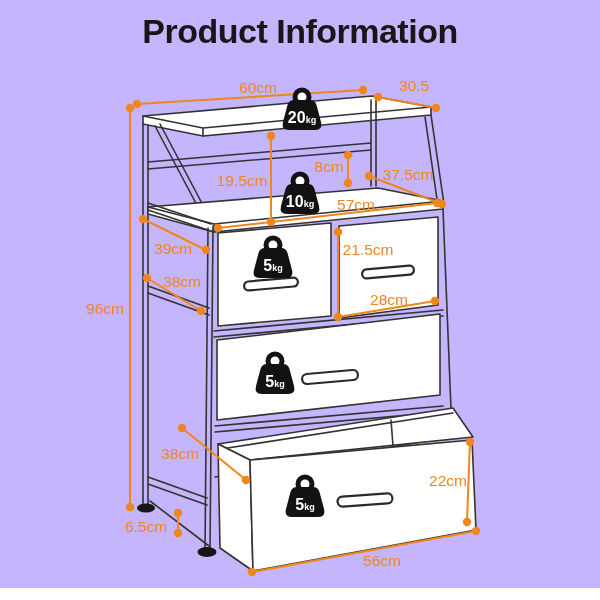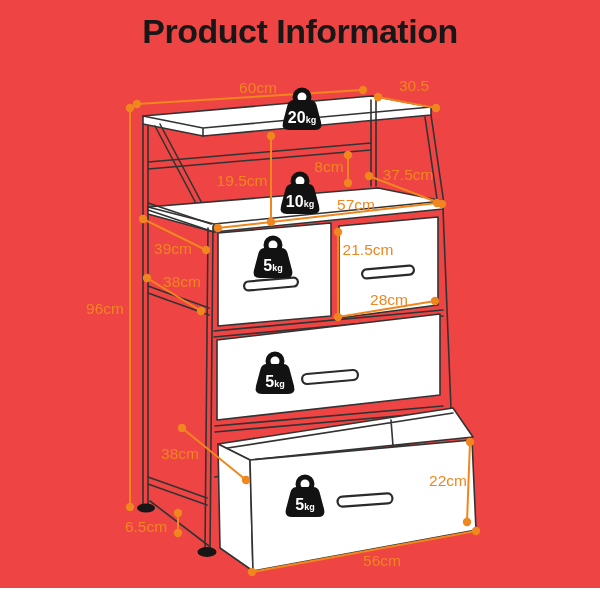--- a/index.html
+++ b/index.html
@@ -1,20 +1,20 @@
 <!DOCTYPE html>
 <html><head>
 <meta charset="utf-8">
 <style>
   html, body { margin: 0; padding: 0; background: #ffffff; }
   .page {
     position: relative;
     width: 600px;
     height: 588px;
-    background: #ef4444;
+    background: #c4b5fd;
     font-family: "Liberation Sans", sans-serif;
     overflow: hidden;
   }
   .page-title {
     position: absolute;
     top: 12px;
     left: 0;
     width: 600px;
     text-align: center;
     font-size: 34px;

